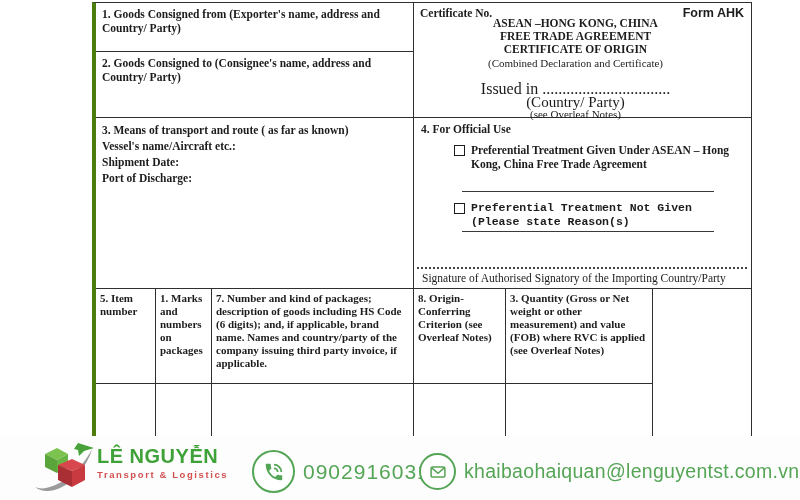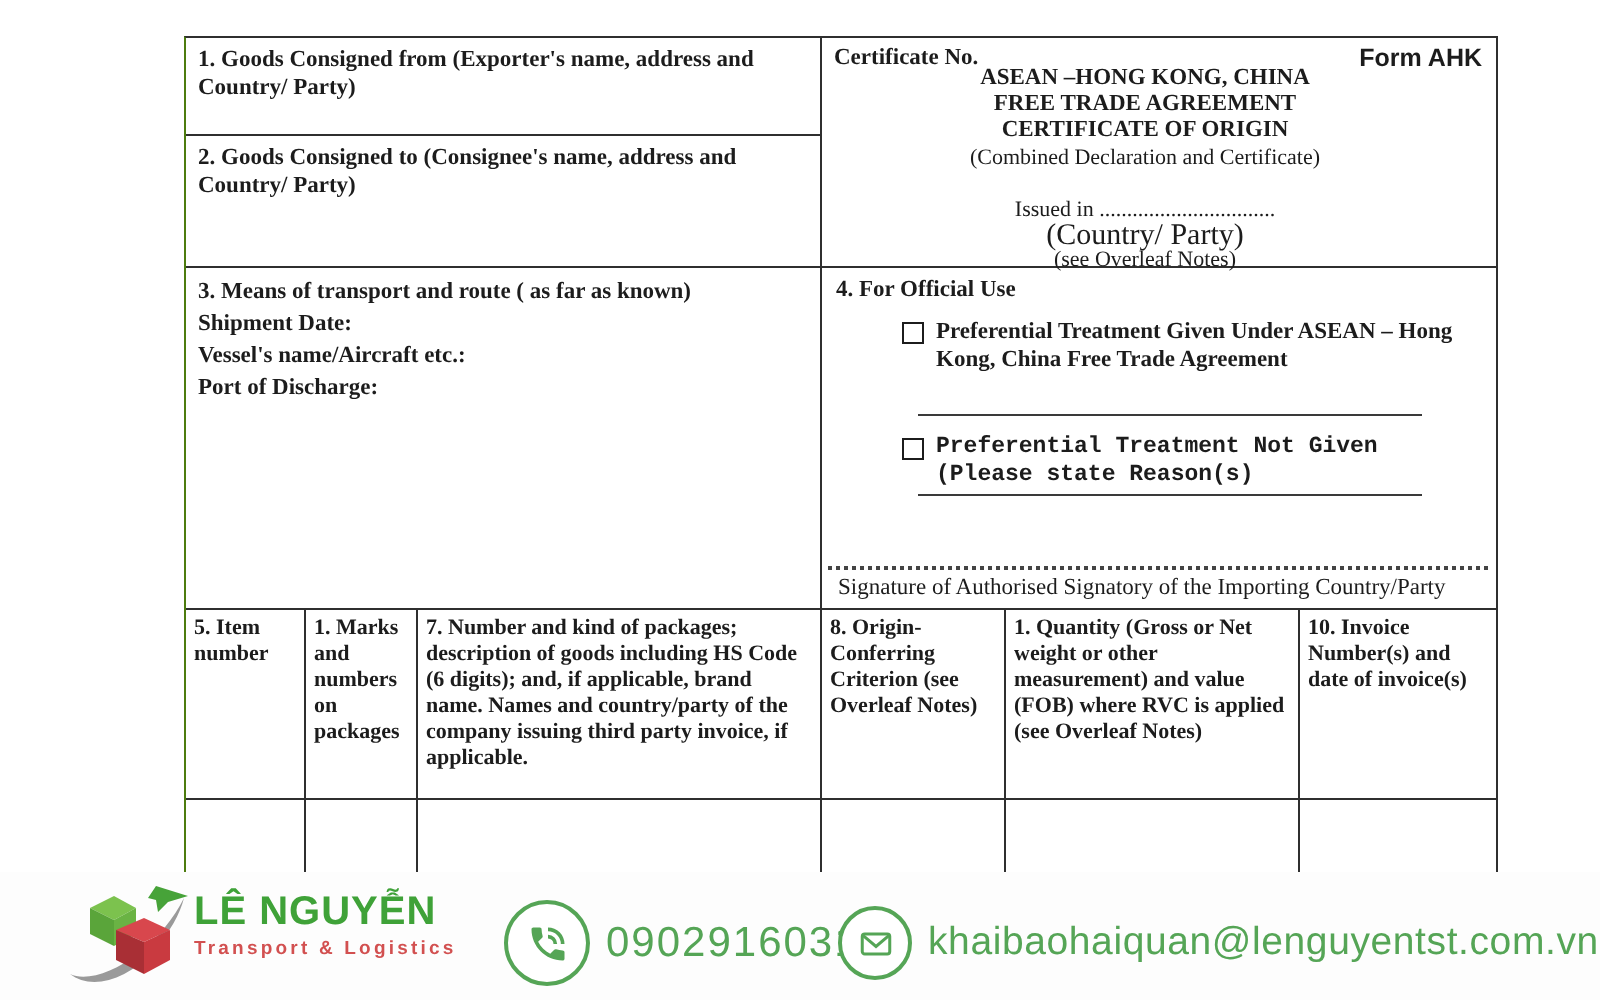--- a/index.html
+++ b/index.html
@@ -1,37 +1,37 @@
 <!DOCTYPE html>
 <html><head>
 <meta charset="utf-8">
 <style>
   html,body{margin:0;padding:0;}
   body{width:800px;height:500px;background:#ffffff;overflow:hidden;position:relative;
        font-family:"Liberation Serif",serif;color:#1c1c1c;}
   .page{position:absolute;inset:0;background:#ffffff;}
 
   
-  .form{position:absolute;left:92px;top:18px;width:655px;height:433px;
-        border-top:1px solid #2f2f2f;border-left:1px solid #4d7c0f;border-right:1px solid #2f2f2f;}
+  .form{position:absolute;left:92px;top:2px;width:655px;height:433px;
+        border-top:1px solid #2f2f2f;border-left:4px solid #4d7c0f;border-right:1px solid #2f2f2f;}
   .cell{position:absolute;box-sizing:border-box;font-weight:bold;font-size:11.5px;line-height:14px;}
   .br{border-right:1px solid #2f2f2f;}
   .bb{border-bottom:1px solid #2f2f2f;}
   .pad{padding:4px 6px;}
 
   
   .cert{font-weight:normal;}
   .cert .toprow{position:absolute;top:3px;left:6px;right:7px;display:flex;justify-content:space-between;}
   .cert .certno{font-weight:bold;font-size:11.5px;}
   .cert .formcode{font-weight:bold;font-size:12.5px;font-family:"Liberation Sans",sans-serif;}
   .cert .c{position:absolute;left:0;right:14px;text-align:center;}
   .cert .t{font-weight:bold;font-size:11.5px;}
   .t1{top:13px;} .t2{top:26px;} .t3{top:39px;}
   .sub{top:53px;font-size:11px;}
-  .issued{top:79px;font-size:11px;}
+  .issued{top:79px;font-size:16px;}
   .country{top:92px;font-size:15px;}
   .onotes{top:104px;font-size:11px;}
 
   
   .box3 div{line-height:16px;}
 
   
   .box4 .title4{position:absolute;top:4px;left:7px;}
   .opt{position:absolute;left:40px;width:285px;display:flex;gap:6px;align-items:flex-start;line-height:14px;}
   .opt1{top:25px;} .opt2{top:83px;font-family:Liberation Mono, monospace;}
@@ -68,22 +68,22 @@
     <div class="cell pad br bb" style="left:0;top:0;width:318px;height:49px;">
       <span>1.  Goods Consigned from (Exporter's  name, address and Country/ Party)</span>
     </div>
 
     <div class="cell pad br bb" style="left:0;top:49px;width:318px;height:66px;">
       <span>2.  Goods Consigned to (Consignee's name, address and Country/ Party)</span>
     </div>
 
     <div class="cell pad br bb box3" style="left:0;top:115px;width:318px;height:171px;">
       <div>3.  Means of transport and route ( as far as known)</div>
+      <div>Vessel's name/Aircraft etc.:</div>
       <div>Shipment Date:</div>
-      <div>Vessel's name/Aircraft etc.:</div>
       <div>Port of Discharge:</div>
     </div>
 
     <div class="cell bb cert" style="left:318px;top:0;width:337px;height:115px;">
       <div class="toprow">
         <span class="certno">Certificate No.</span>
         <span class="formcode">Form AHK</span>
       </div>
       <div class="c t t2">FREE TRADE AGREEMENT</div>
       <div class="c t t1">ASEAN –HONG KONG, CHINA</div>
@@ -110,22 +110,21 @@
       <div class="uline ul2"></div>
 
       <div class="dotline"></div>
       <div class="sigcap">Signature of Authorised Signatory of the Importing Country/Party</div>
     </div>
 
     <div class="cell th br bb" style="left:0;top:286px;width:60px;height:95px;">5. Item number</div>
     <div class="cell th br bb" style="left:60px;top:286px;width:56px;height:95px;">1. Marks and numbers on packages</div>
     <div class="cell th br bb" style="left:116px;top:286px;width:202px;height:95px;">7. Number and kind of packages; description of goods including HS Code (6 digits); and, if applicable, brand name. Names and country/party of the company issuing third party invoice, if applicable.</div>
     <div class="cell th br bb" style="left:318px;top:286px;width:92px;height:95px;">8. Origin-Conferring Criterion (see Overleaf Notes)</div>
-    <div class="cell th br bb" style="left:410px;top:286px;width:147px;height:95px;">1. Quantity (Gross or Net weight or other measurement) and value (FOB) where RVC is applied (see Overleaf Notes)</div>
-    <div class="cell th bb" style="left:557px;top:286px;width:98px;height:95px;">10. Invoice Number(s) and date of invoice(s)</div>
+    <div class="cell th br bb" style="left:410px;top:286px;width:147px;height:95px;">3. Quantity (Gross or Net weight or other measurement) and value (FOB) where RVC is applied (see Overleaf Notes)</div>
 
     <div class="cell br" style="left:0;top:381px;width:60px;height:52px;"></div>
     <div class="cell br" style="left:60px;top:381px;width:56px;height:52px;"></div>
     <div class="cell br" style="left:116px;top:381px;width:202px;height:52px;"></div>
     <div class="cell br" style="left:318px;top:381px;width:92px;height:52px;"></div>
     <div class="cell br" style="left:410px;top:381px;width:147px;height:52px;"></div>
     <div class="cell" style="left:557px;top:381px;width:98px;height:52px;"></div>
   </div>
 
   <div class="footer">

